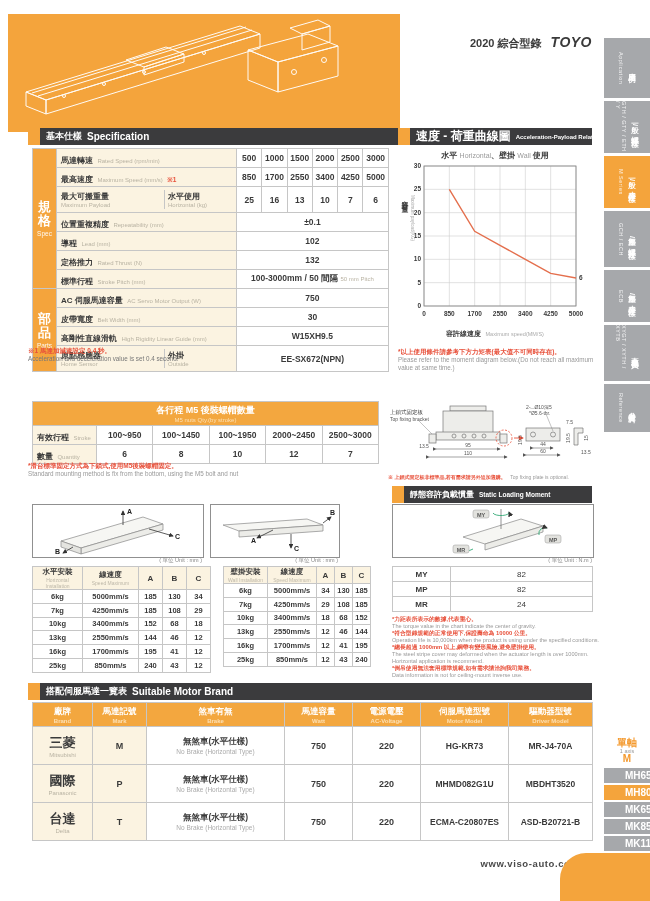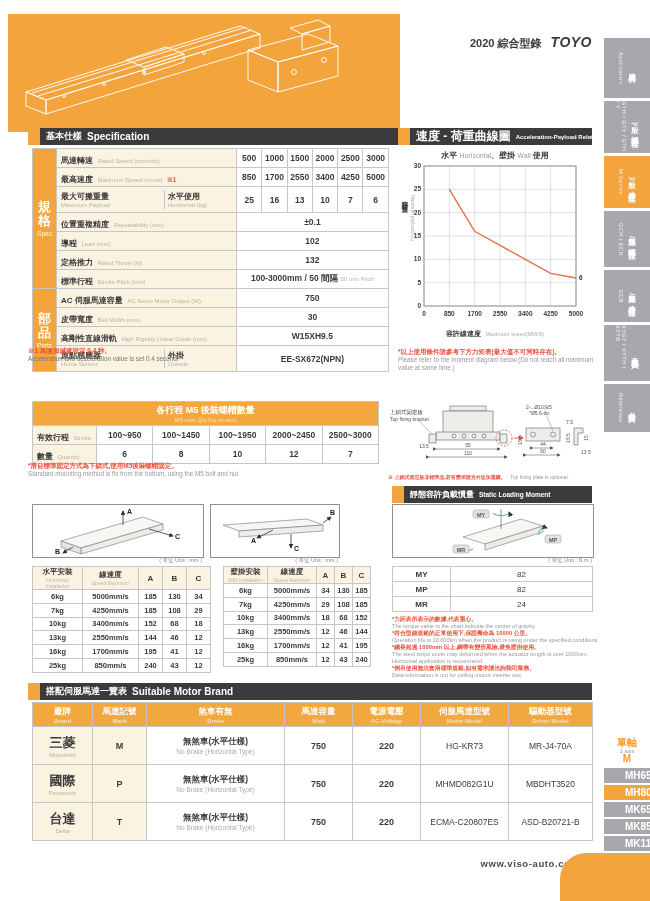--- a/index.html
+++ b/index.html
@@ -72,21 +72,21 @@
   .mh .zh{font-size:8.5px;font-weight:bold;}
   .mh .en{font-size:6px;color:#FCE0B4;}
   .brand-cell,.mark-cell{background:#FBF3E1;text-align:center;}
   .brand-cell .zh{font-size:13px;font-weight:bold;}
   .brand-cell .en{font-size:6px;color:#B9B3A3;}
   .mark-cell{font-size:9px;font-weight:bold;}
   .brake-cell{text-align:center;}
   .brake-cell .zh{font-size:8.5px;font-weight:bold;}
   .brake-cell .en{font-size:6.5px;color:#ABABAB;}
   .num-cell{font-size:9px;font-weight:bold;text-align:center;}
-  .model-cell{font-size:8.5px;font-weight:normal;text-align:center;}
+  .model-cell{font-size:8.5px;font-weight:bold;text-align:center;}
 
   
   .note-zh{color:#E8503A;font-size:6.5px;font-weight:bold;line-height:8px;}
   .note-en{color:#999;font-size:6.3px;line-height:8px;}
   .tiny-note-zh{color:#E8503A;font-size:5px;font-weight:bold;}
   .tiny-note-en{color:#999;font-size:5px;}
   .unit-cap{position:absolute;font-size:5.5px;color:#888;text-align:right;}
 
   
   .chart-title{position:absolute;left:398px;top:150px;width:194px;text-align:center;font-size:8px;}

